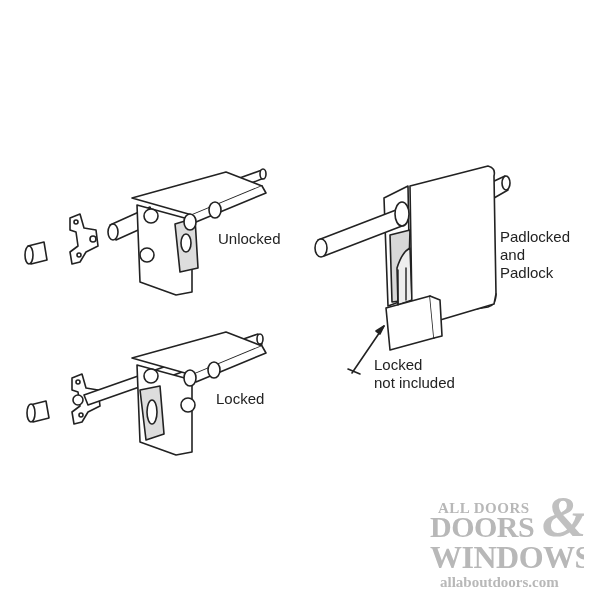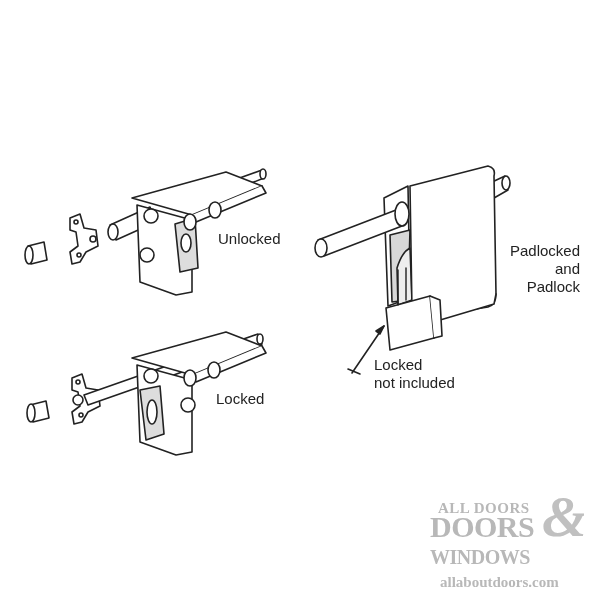--- a/index.html
+++ b/index.html
@@ -1,24 +1,24 @@
 <!DOCTYPE html>
 <html><head>
   <meta charset="utf-8">
   <style>
     html, body { margin: 0; padding: 0; background: #ffffff; }
     #canvas { position: relative; width: 584px; height: 600px; background: #ffffff; overflow: hidden; }
     svg.art { position: absolute; left: 0; top: 0; }
     .lbl { position: absolute; font-family: "Liberation Sans", sans-serif; font-size: 15px; color: #222222; line-height: 18px; }
-    .center { text-align: right; margin-top: 14px; }
+    .center { text-align: left; }
     .logo { position: absolute; left: 430px; top: 500px; width: 170px; font-family: "Liberation Serif", serif; font-weight: bold; color: #b8b8b8; }
     .logo .l1 { position: absolute; left: 8px; top: 0px; font-size: 15px; letter-spacing: 0.5px; }
     .logo .l2 { position: absolute; left: 0px; top: 12px; font-size: 30px; line-height: 30px; letter-spacing: -0.5px; }
     .logo .amp { position: absolute; left: 112px; top: -12px; font-size: 58px; line-height: 58px; font-style: italic; color: #c0c0c0; }
-    .logo .l3 { position: absolute; left: 0px; top: 42px; font-size: 20px; line-height: 30px; letter-spacing: -0.5px; text-align: center; }
+    .logo .l3 { position: absolute; left: 0px; top: 42px; font-size: 32px; line-height: 30px; letter-spacing: -0.5px; text-align: center; }
     .logo .l4 { position: absolute; left: 10px; top: 74px; font-size: 15px; }
   </style>
 </head>
 <body>
 
 <div id="canvas">
 
   <svg class="art" width="600" height="600" viewBox="0 0 600 600">
     <g fill="#fff" stroke="#222" stroke-width="1.6" stroke-linejoin="round" stroke-linecap="round">
 

